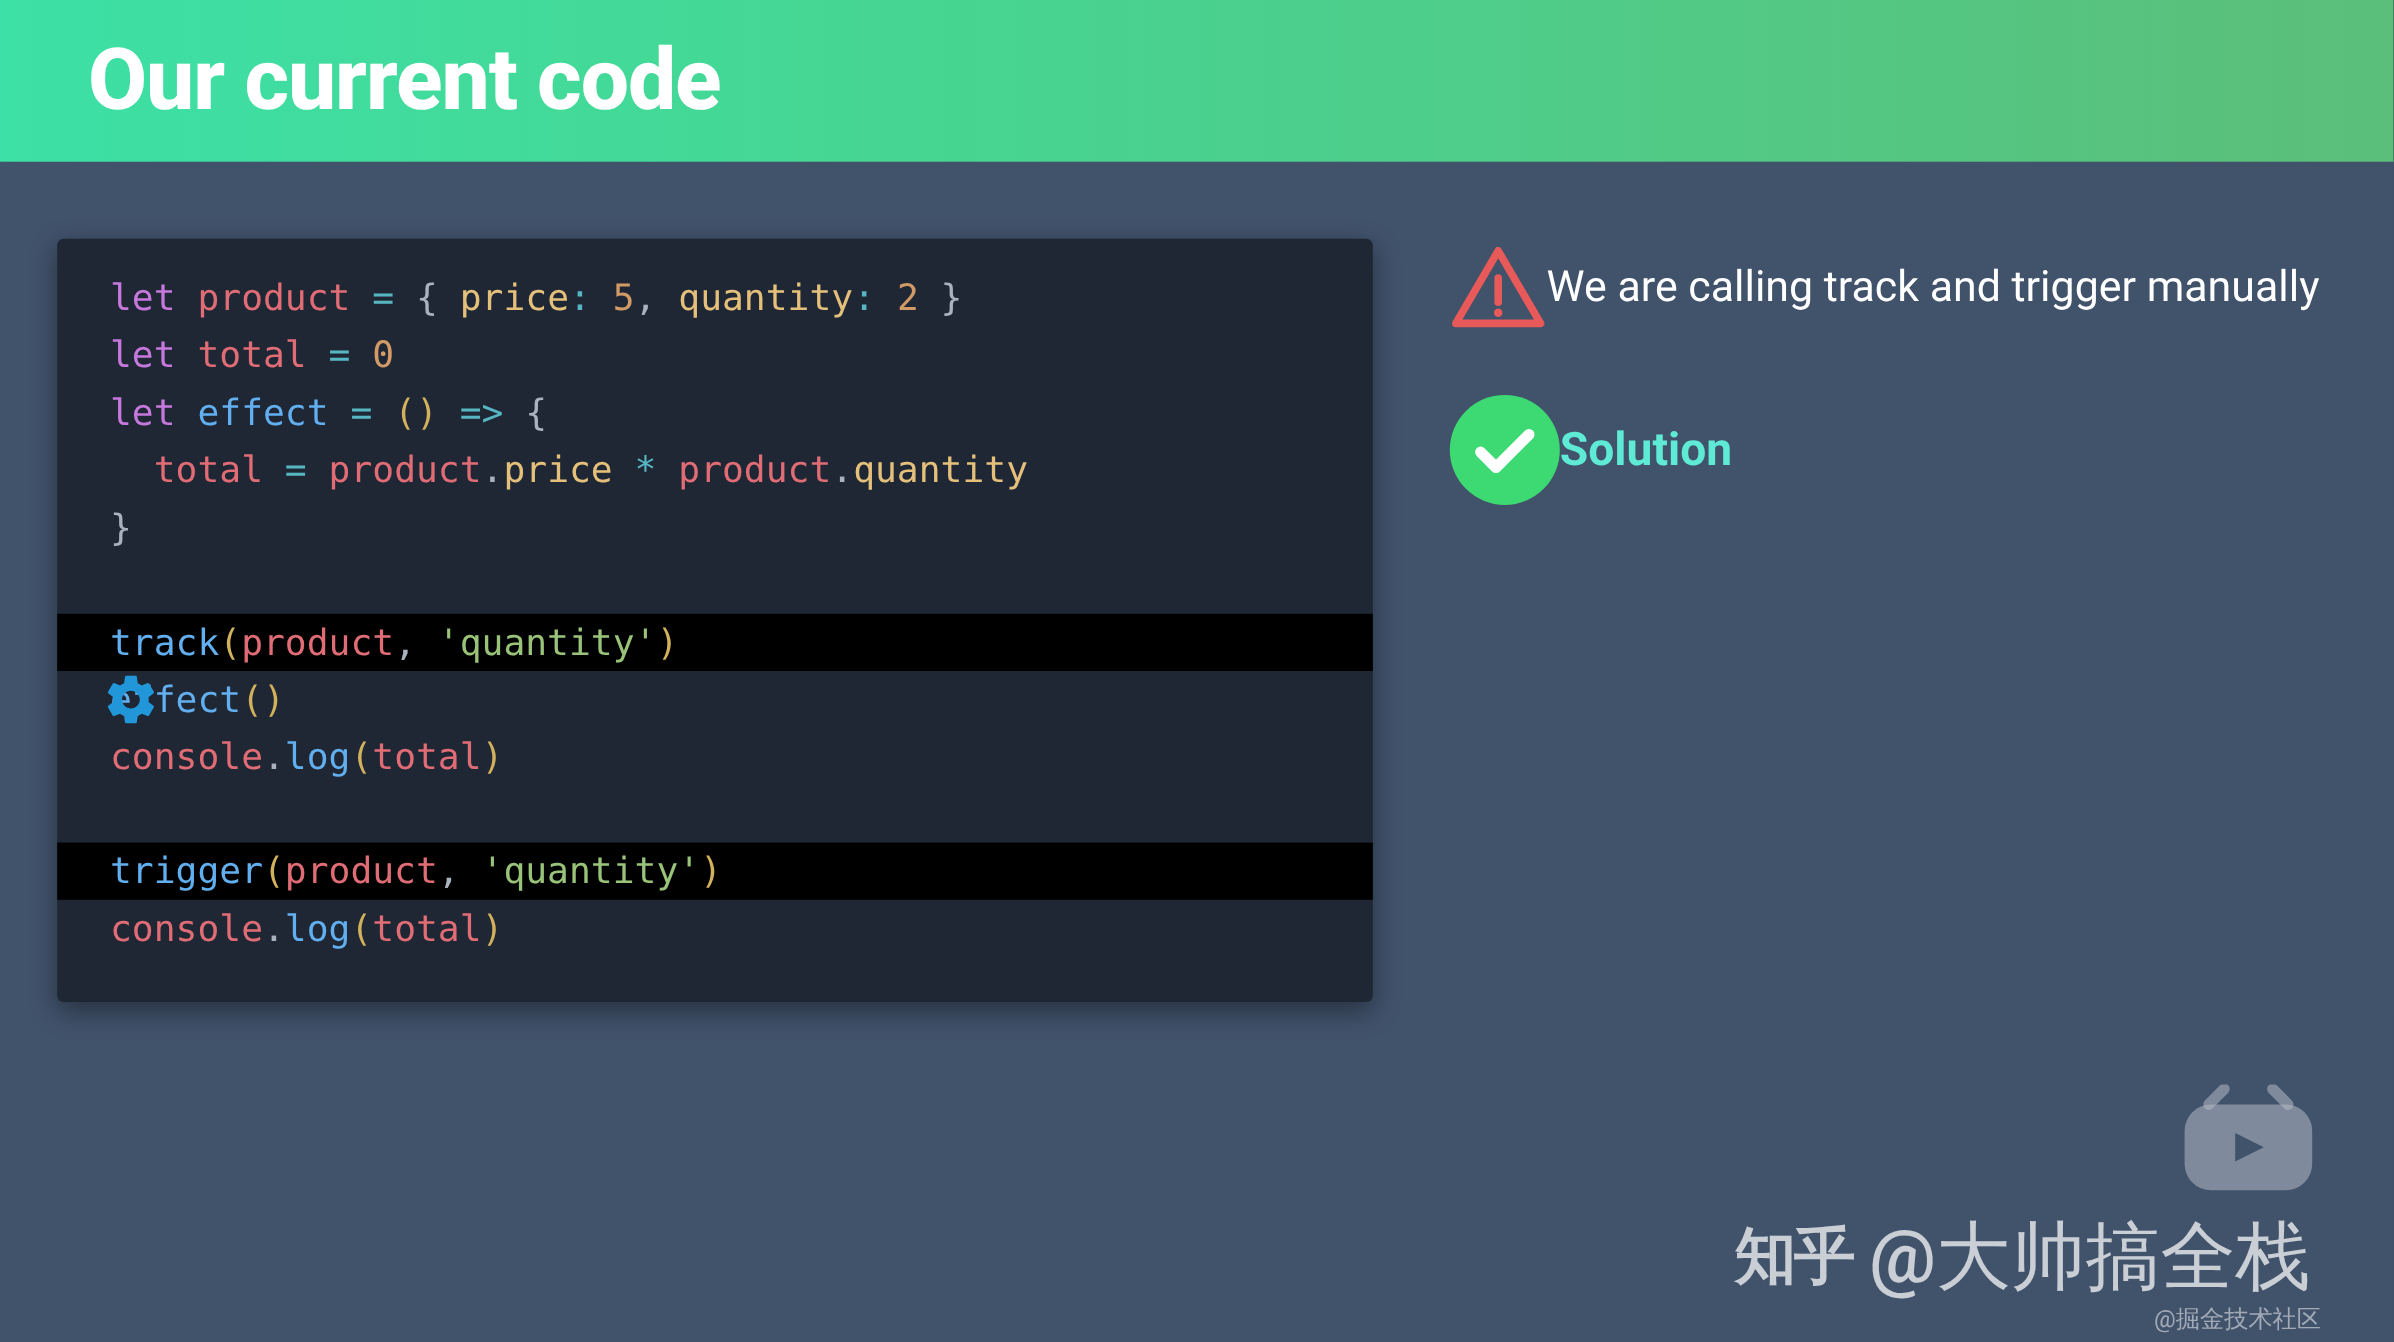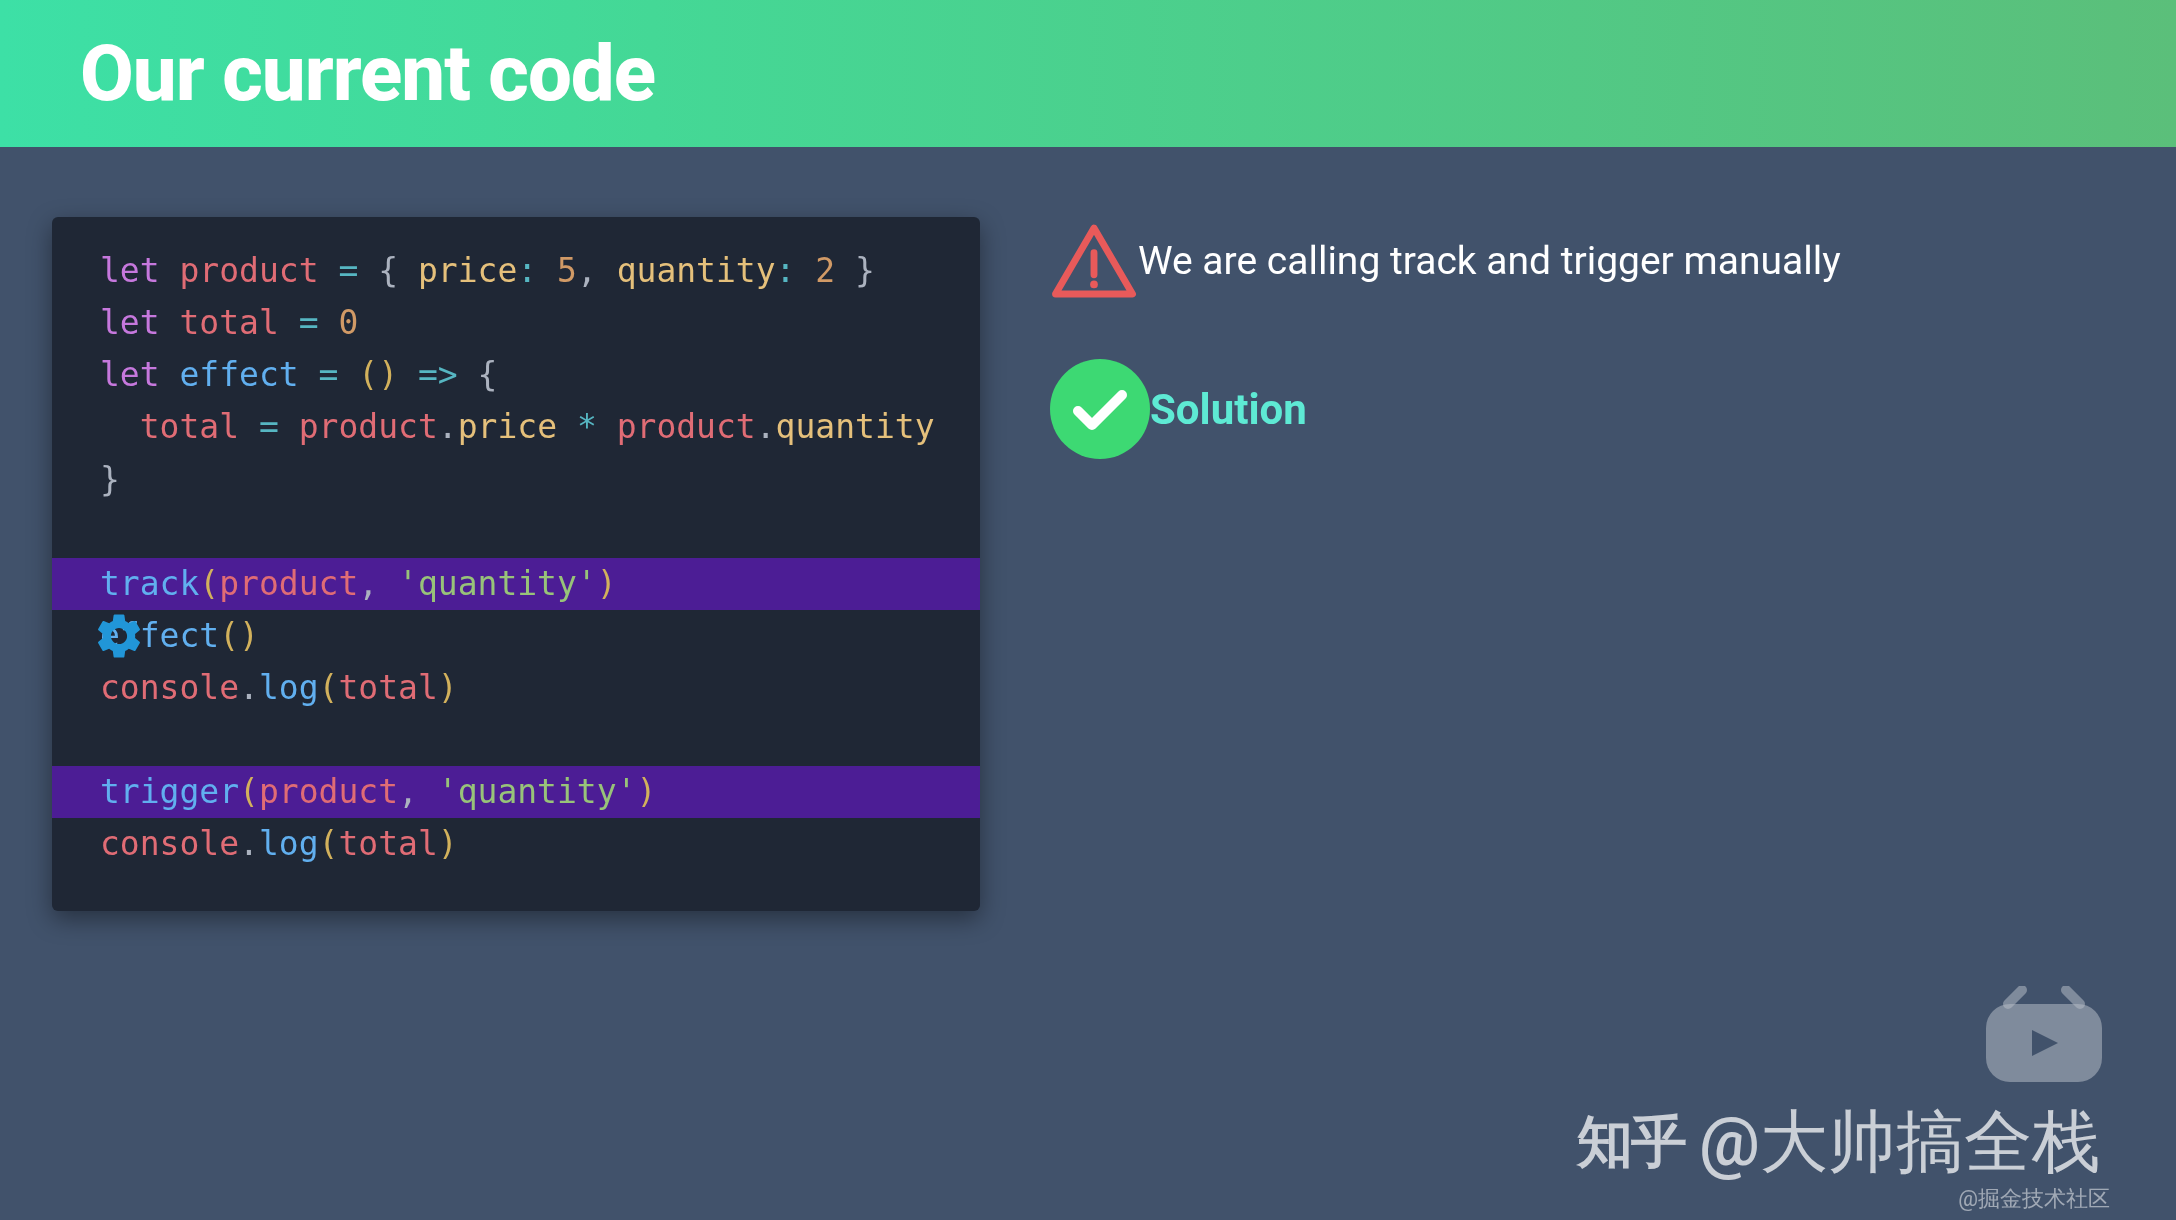--- a/index.html
+++ b/index.html
@@ -20,36 +20,36 @@
     font-size: 78px;
     font-weight: 800;
     letter-spacing: -1px;
   }
   .content {
     display: flex;
     padding: 70px 60px 0 52px;
     gap: 70px;
   }
   .code-panel {
-    width: 928px;
+    width: 1196px;
     background: #1f2735;
     border-radius: 6px;
     box-shadow: 0 8px 24px rgba(0,0,0,0.4);
     position: relative;
     padding: 28px 0 40px 0;
   }
   .code-line {
     font-family: "Menlo", "Consolas", monospace;
     font-size: 33px;
     line-height: 1.58;
     white-space: pre;
     padding-left: 48px;
     color: #d0d0d0;
   }
-  .hl { background: #4c1d95; display: block; }
+  .hl { background: #000000; display: block; }
   .kw { color: #c678dd; }
   .id { color: #e06c75; }
   .fn { color: #61afef; }
   .prop { color: #e5c07b; }
   .op { color: #56b6c2; }
   .num { color: #d19a66; }
   .str { color: #98c379; }
   .punc { color: #abb2bf; }
   .paren { color: #d2b15c; }
   .gear {

